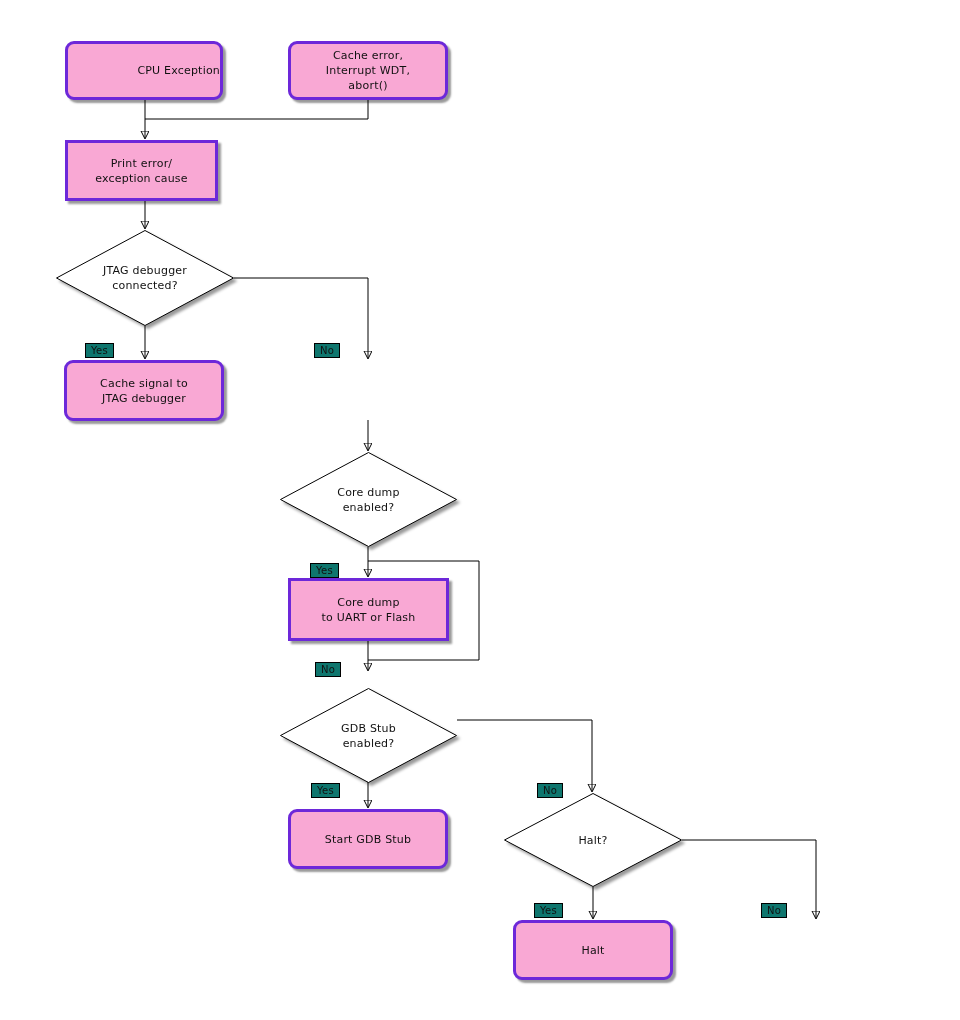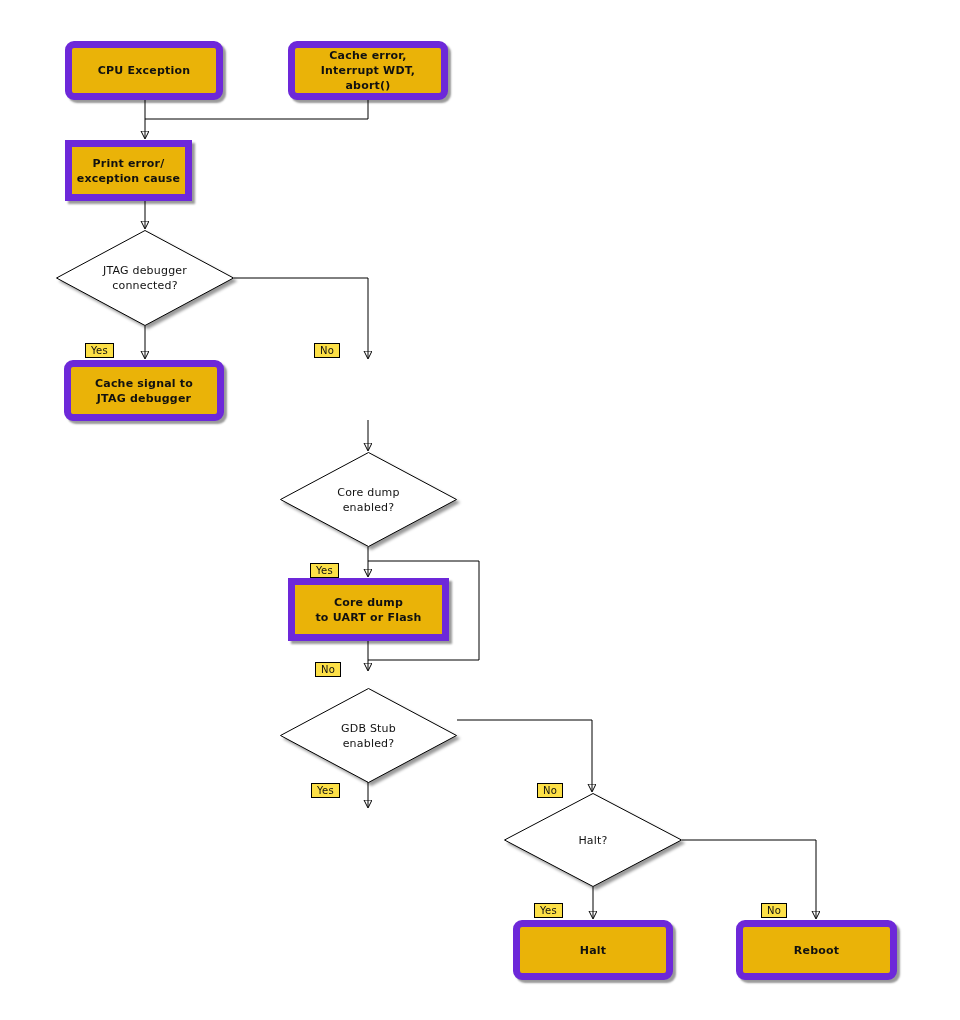--- a/index.html
+++ b/index.html
@@ -31,24 +31,23 @@
     display: flex;
     align-items: center;
     justify-content: center;
     text-align: center;
     font-size: 11px;
     line-height: 15px;
     color: #111111;
     letter-spacing: 0.2px;
   }
   .node.box {
-    background: #eab308;
-    border: 7px solid #6d28d9;
+    background: #f9a8d4;
+    border: 3px solid #6d28d9;
     box-shadow: 3px 3px 2px rgba(0,0,0,0.40);
-    font-weight: bold;
   }
   .node.round {
     border-radius: 9px;
   }
   .node.diamond {
     background: transparent;
     border: none;
   }
   .node.diamond svg {
     position: absolute;
@@ -61,21 +60,21 @@
     stroke: #000000;
     stroke-width: 1;
   }
   .label {
     position: relative;
     white-space: pre-line;
   }
   .edge-label {
     position: absolute;
     box-sizing: border-box;
-    background: #fde047;
+    background: #0f766e;
     border: 1px solid #000000;
     font-size: 10px;
     line-height: 13px;
     padding: 0 5px;
     color: #111111;
     letter-spacing: 0.3px;
   }
 </style>
 </head>
 <body>
@@ -96,31 +95,31 @@
     <path d="M368,420 L368,450" marker-end="url(#arrow)"></path>
     <path d="M368,547 L368,576" marker-end="url(#arrow)"></path>
     <path d="M368,561 L479,561 L479,660 L368,660"></path>
     <path d="M368,641 L368,670" marker-end="url(#arrow)"></path>
     <path d="M368,767 L368,807" marker-end="url(#arrow)"></path>
     <path d="M457,720 L592,720 L592,791" marker-end="url(#arrow)"></path>
     <path d="M593,887 L593,918" marker-end="url(#arrow)"></path>
     <path d="M682,840 L816,840 L816,918" marker-end="url(#arrow)"></path>
   </svg>
 
-  <div class="node box round" style="left:65px; top:41px; width:158px; height:59px;">
+  <div class="node box round" style="left:65px; top:41px; width:158px; height:59px;justify-content:flex-end;">
     <span class="label">CPU Exception</span>
   </div>
 
   <div class="node box round" style="left:288px; top:41px; width:160px; height:59px;">
     <span class="label">Cache error,
 Interrupt WDT,
 abort()</span>
   </div>
 
-  <div class="node box" style="left:65px; top:140px; width:127px; height:61px;">
+  <div class="node box" style="left:65px; top:140px; width:153px; height:61px;">
     <span class="label">Print error/
 exception cause</span>
   </div>
 
   <div class="node diamond" style="left:56px; top:230px; width:178px; height:96px;">
     <svg width="178" height="96">
       <polygon points="89,0.5 177.5,48 89,95.5 0.5,48"></polygon>
     </svg>
     <span class="label">JTAG debugger
 connected?</span>
@@ -146,35 +145,35 @@
   </div>
 
   <div class="node diamond" style="left:280px; top:688px; width:177px; height:95px;">
     <svg width="177" height="95">
       <polygon points="88.5,0.5 176.5,47.5 88.5,94.5 0.5,47.5"></polygon>
     </svg>
     <span class="label">GDB Stub
 enabled?</span>
   </div>
 
+  <div class="node box round" style="left:288px; top:809px; width:160px; height:60px;">
+    <span class="label">Start GDB Stub</span>
+  </div>
 
   <div class="node box round" style="left:513px; top:920px; width:160px; height:60px;">
     <span class="label">Halt</span>
   </div>
 
   <div class="node diamond" style="left:504px; top:793px; width:178px; height:94px;">
     <svg width="178" height="94">
       <polygon points="89,0.5 177.5,47 89,93.5 0.5,47"></polygon>
     </svg>
     <span class="label">Halt?</span>
   </div>
 
-  <div class="node box round" style="left:736px; top:920px; width:161px; height:60px;">
-    <span class="label">Reboot</span>
-  </div>
 
   <div class="edge-label" style="left:85px;  top:343px;">Yes</div>
   <div class="edge-label" style="left:314px; top:343px;">No</div>
   <div class="edge-label" style="left:310px; top:563px;">Yes</div>
   <div class="edge-label" style="left:315px; top:662px;">No</div>
   <div class="edge-label" style="left:311px; top:783px;">Yes</div>
   <div class="edge-label" style="left:537px; top:783px;">No</div>
   <div class="edge-label" style="left:534px; top:903px;">Yes</div>
   <div class="edge-label" style="left:761px; top:903px;">No</div>
 

